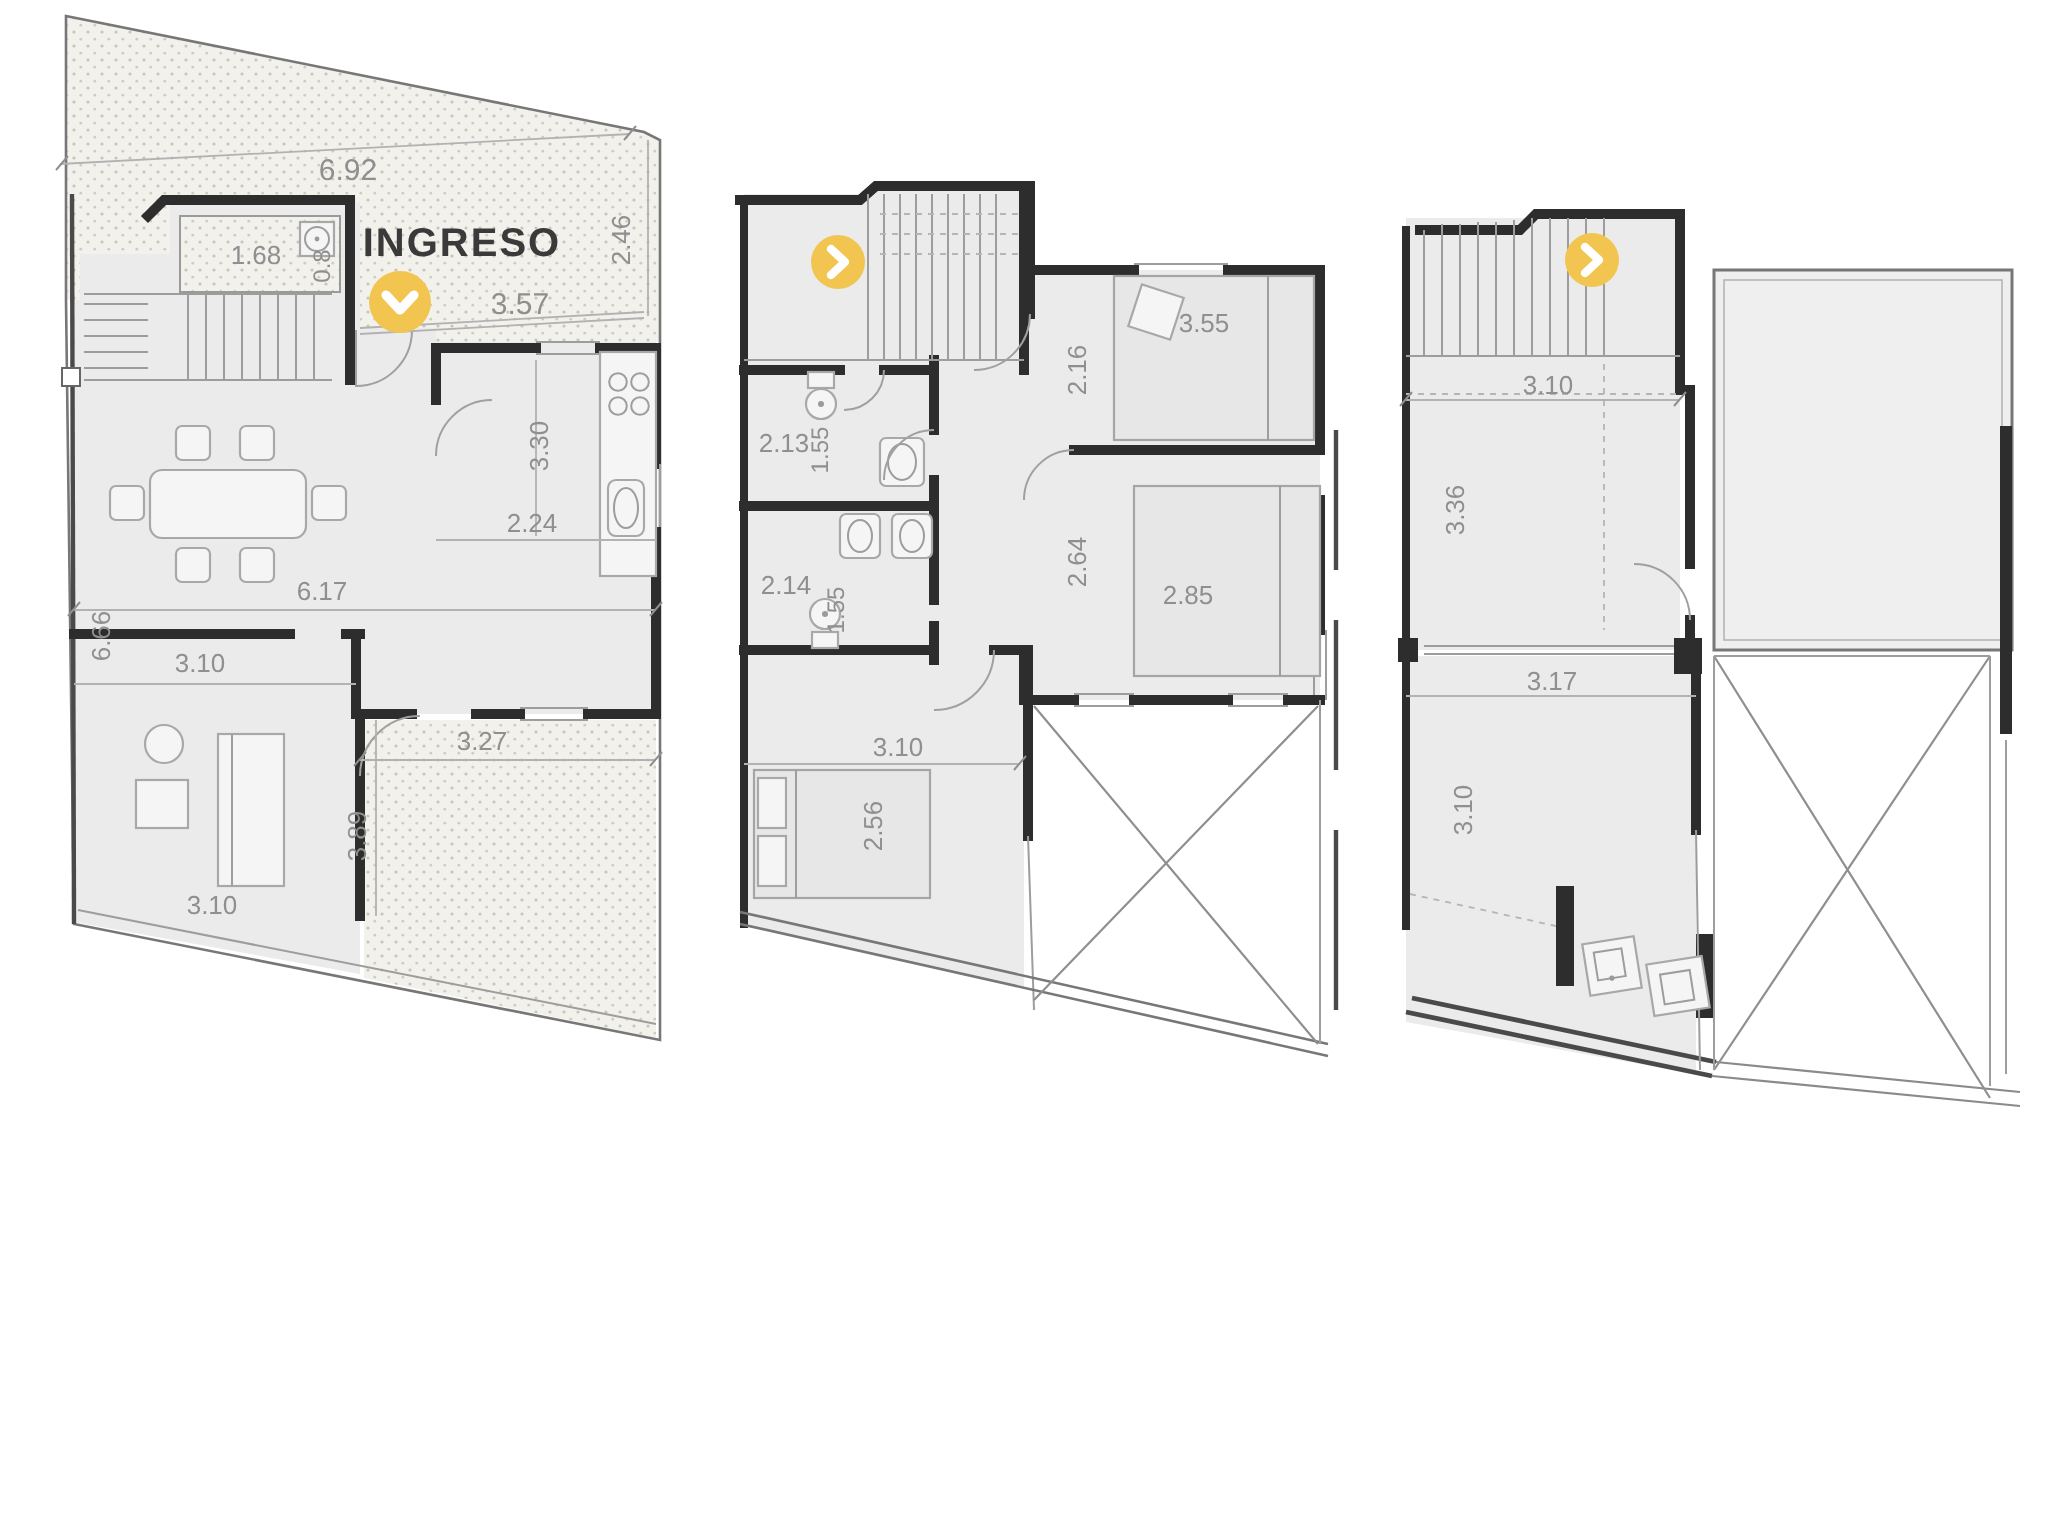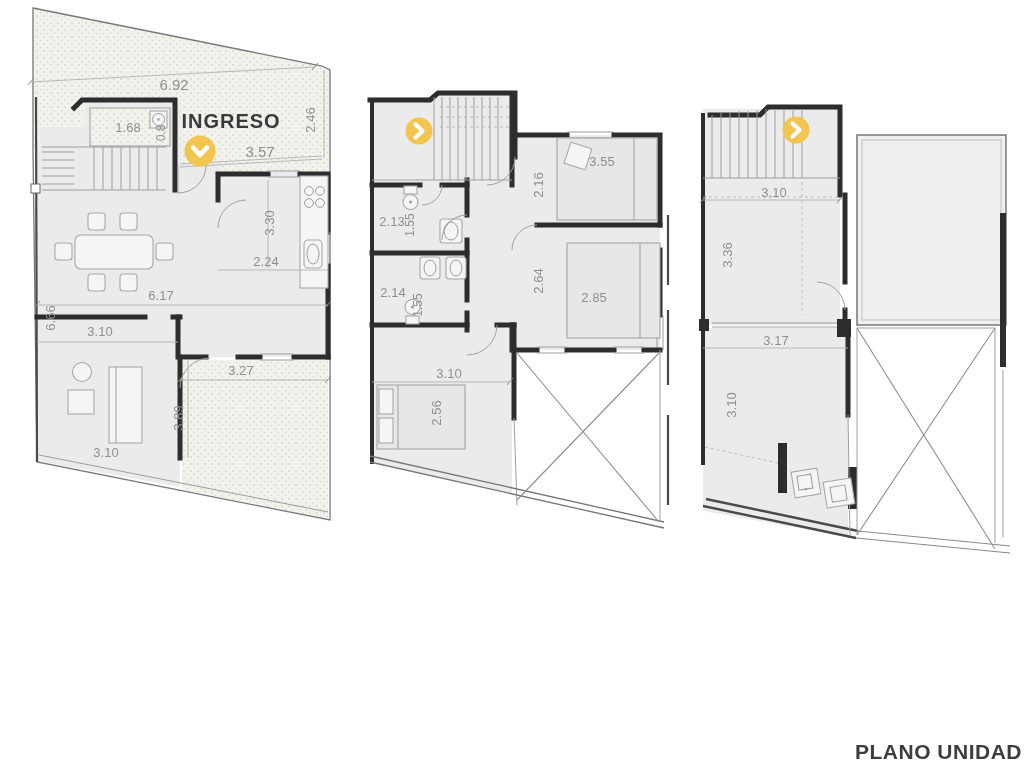--- a/index.html
+++ b/index.html
@@ -327,14 +327,13 @@
     </g>
 
     <g>
       <text class="dim dim13" x="84" y="112" text-anchor="middle">3.10</text>
       <text class="dim dim13" x="42" y="170" text-anchor="middle" transform="rotate(-90 42 170)">3.36</text>
       <text class="dim dim13" x="86" y="260" text-anchor="middle">3.17</text>
       <text class="dim dim13" x="46" y="320" text-anchor="middle" transform="rotate(-90 46 320)">3.10</text>
     </g>
   </svg>
 
-  <div id="plan-title">PLANO UNIDAD</div>
 </div>
 
 </body></html>

